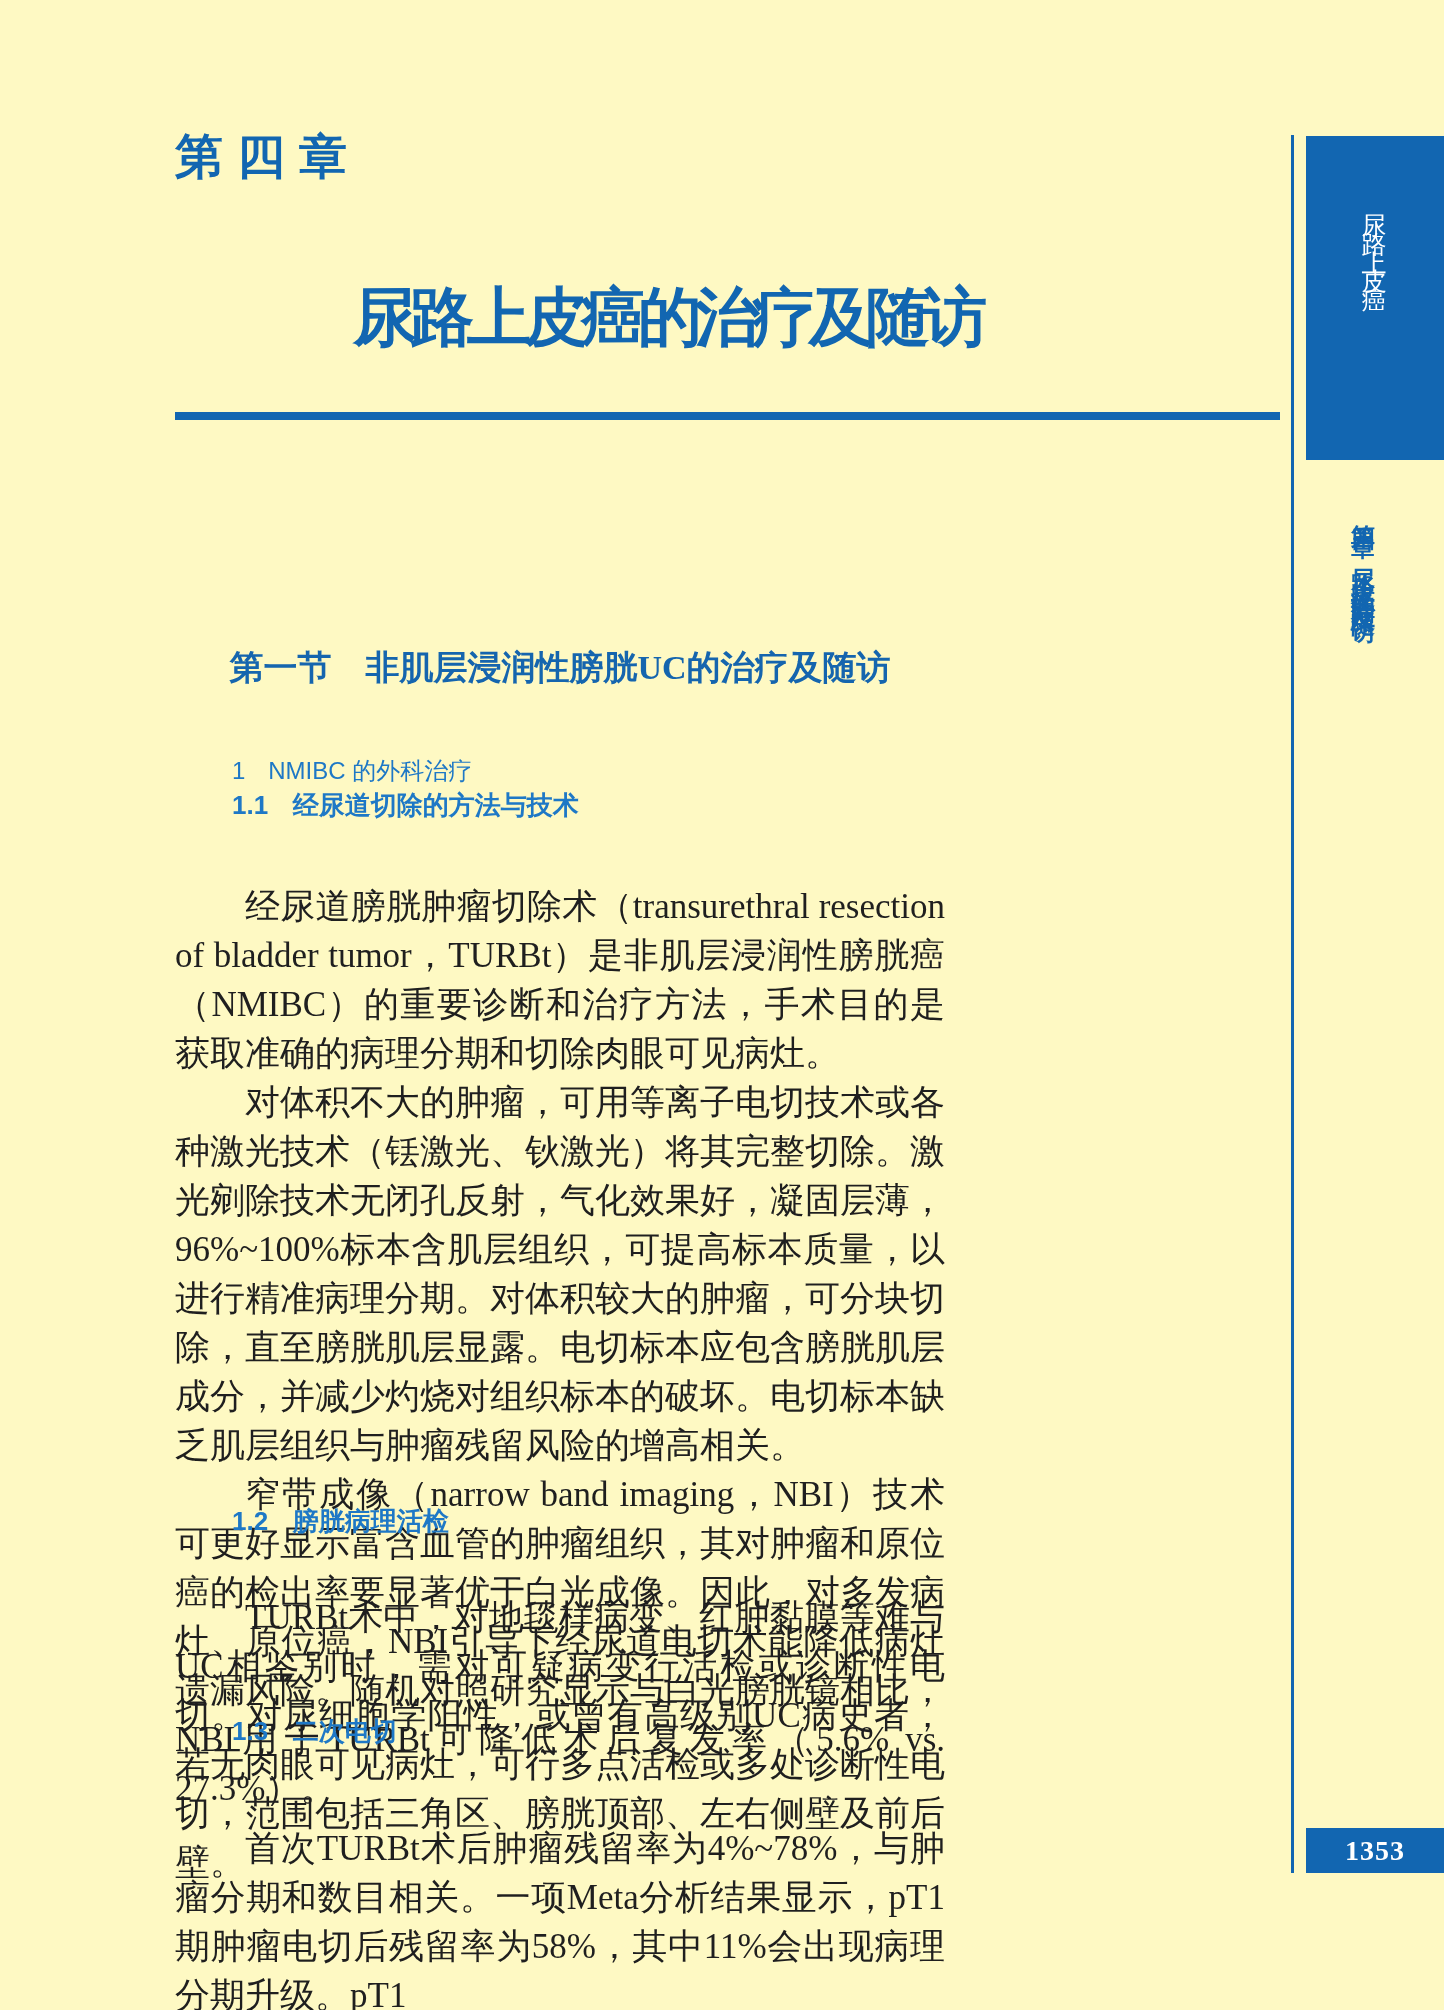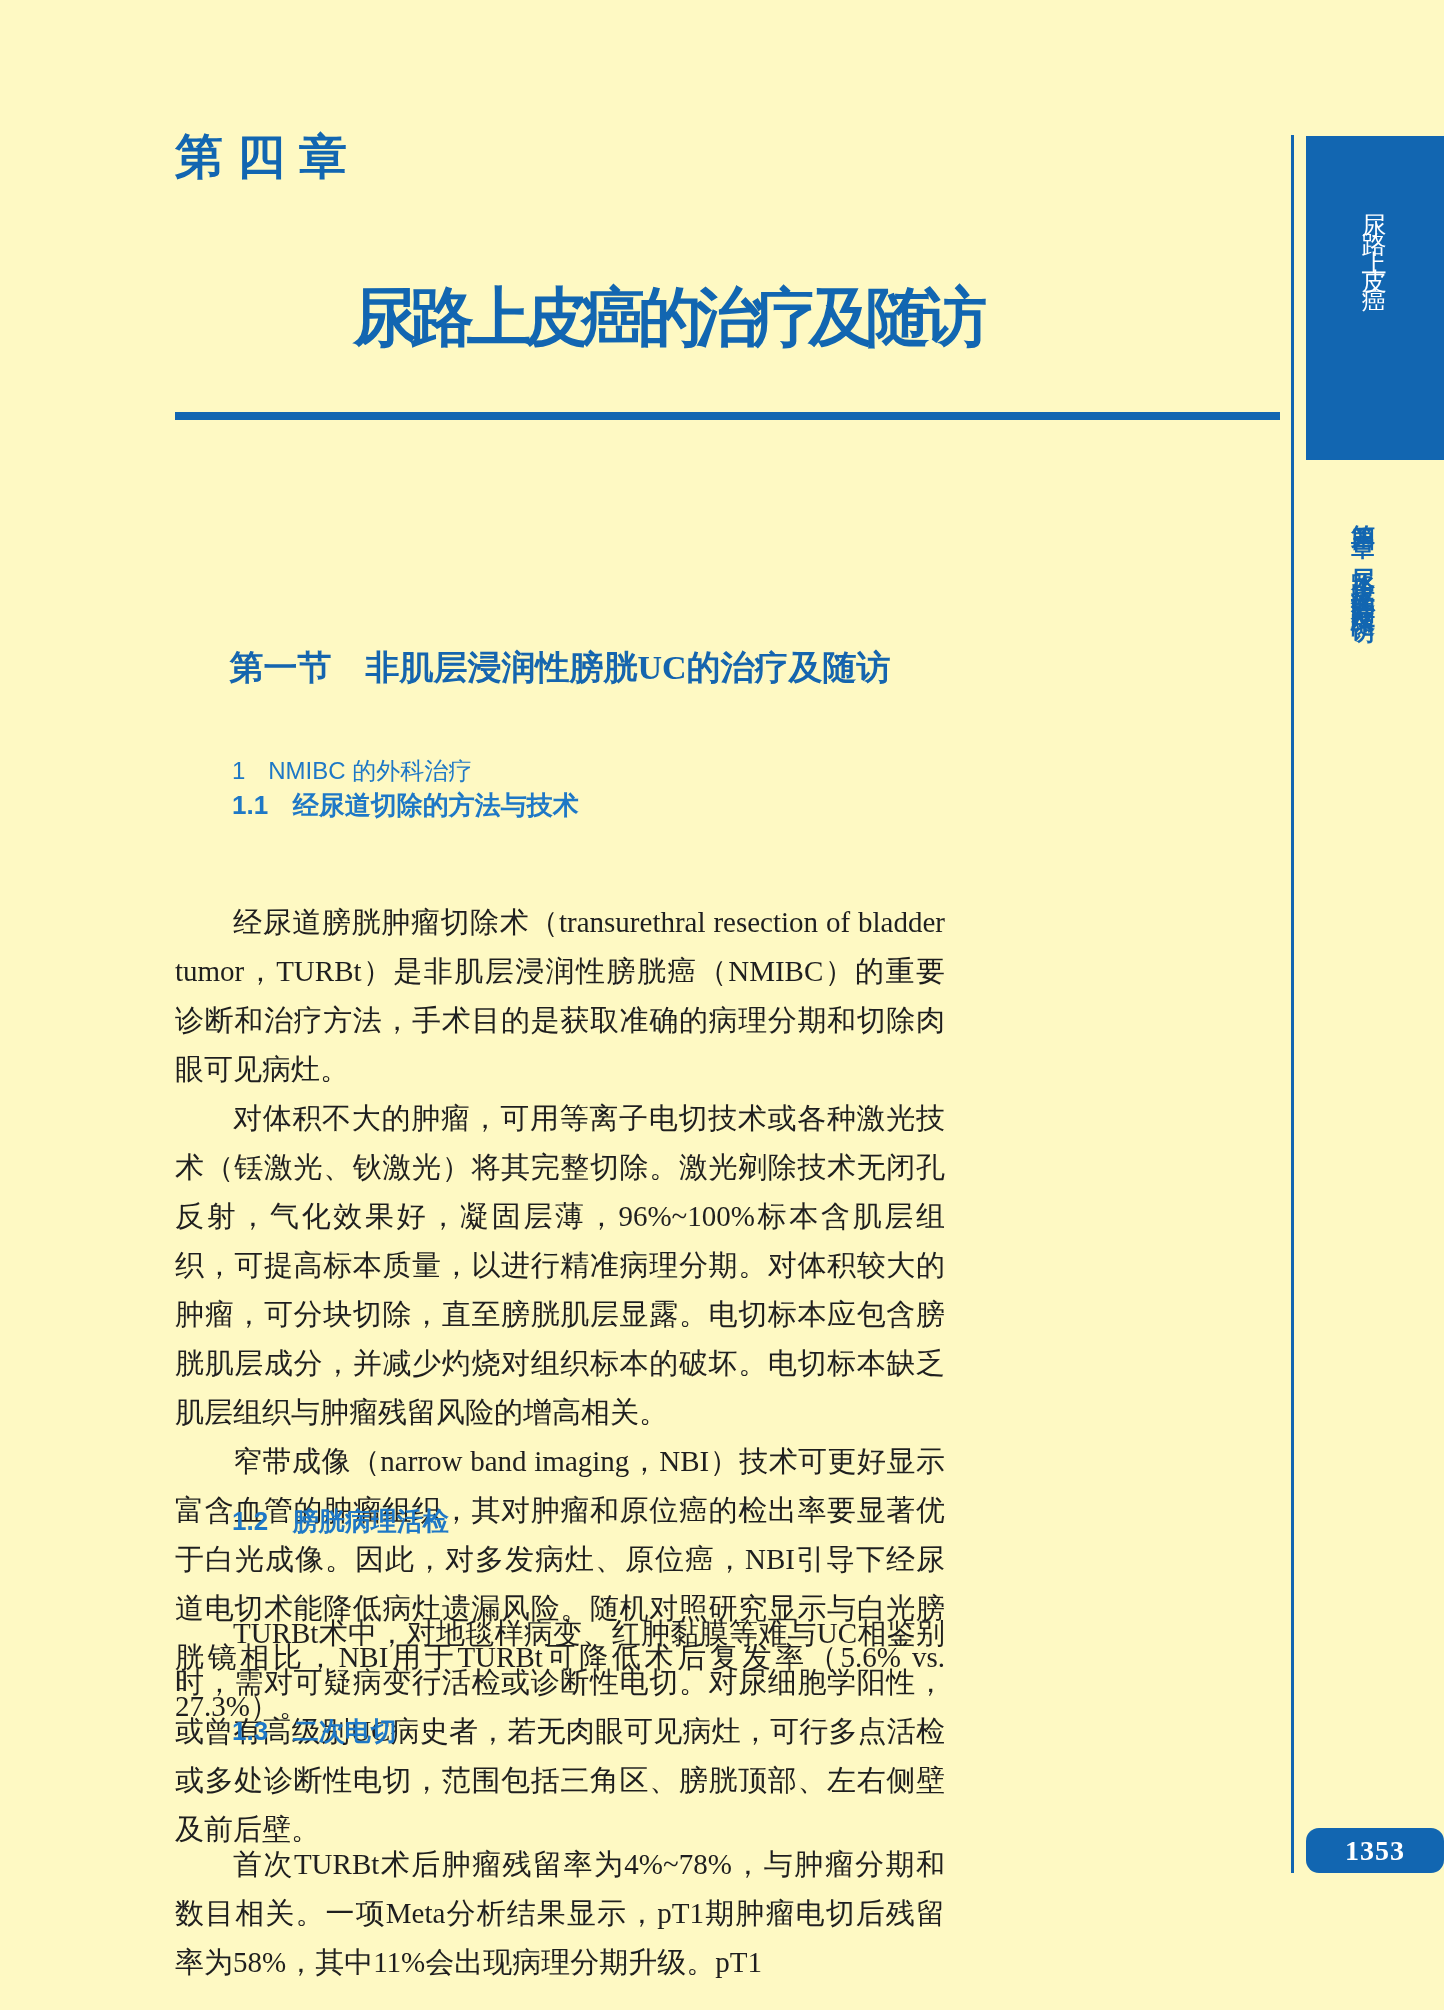--- a/index.html
+++ b/index.html
@@ -20,41 +20,41 @@
   .side-tab{position:absolute;left:1306px;top:136px;width:138px;height:324px;background:#1266b1;
     display:flex;justify-content:center;}
   .side-tab-text{writing-mode:vertical-rl;text-orientation:upright;
     margin-top:58px;color:#ffffff;font-family:"Liberation Sans",sans-serif;
     font-size:25px;letter-spacing:18px;font-weight:400;}
   .side-chapter{position:absolute;left:1347px;top:505px;writing-mode:vertical-rl;text-orientation:upright;
     color:#1266b1;font-family:"Liberation Serif",serif;font-weight:700;
     font-size:24px;letter-spacing:5px;}
   .page-badge{position:absolute;left:1306px;top:1828px;width:138px;height:45px;background:#1266b1;
     display:flex;align-items:center;justify-content:center;
-    color:#ffffff;font-family:"Liberation Serif",serif;font-weight:700;font-size:28px;letter-spacing:1px;border-radius:13px;}
+    color:#ffffff;font-family:"Liberation Serif",serif;font-weight:700;font-size:28px;letter-spacing:1px;}
 
   
   .content{position:absolute;left:175px;top:0;width:770px;height:2010px;}
   .content > *{position:absolute;margin:0;width:770px;}
 
   .section-title{top:646px;text-align:center;color:#1565ae;
     font-family:"Liberation Serif",serif;font-weight:700;font-size:34px;line-height:44px;white-space:nowrap;}
 
   .h-level1{top:752px;padding-left:57px;box-sizing:border-box;
     font-family:"Liberation Sans",sans-serif;font-weight:400;
     font-size:24px;line-height:38px;color:#1e78c6;}
   .h-level2{padding-left:57px;box-sizing:border-box;
     font-family:"Liberation Sans",sans-serif;font-weight:700;
     font-size:26px;line-height:34px;color:#1e78c6;}
   .h-turbt{top:788px;}
   .h-biopsy{top:1504px;}
   .h-second{top:1714px;}
   .h-num{margin-right:0.95em;}
 
-  .body-block{color:#1f1f1f;font-size:29px;line-height:49px;text-align:justify;margin-top:16px;}
+  .body-block{color:#1f1f1f;font-size:35px;line-height:49px;text-align:justify;}
   .body-block p{margin:0;text-indent:2em;}
   .blk-1{top:882px;}
   .blk-2{top:1593px;}
   .blk-3{top:1824px;}
 </style>
 </head>
 <body>
 
 <div class="page">
 

